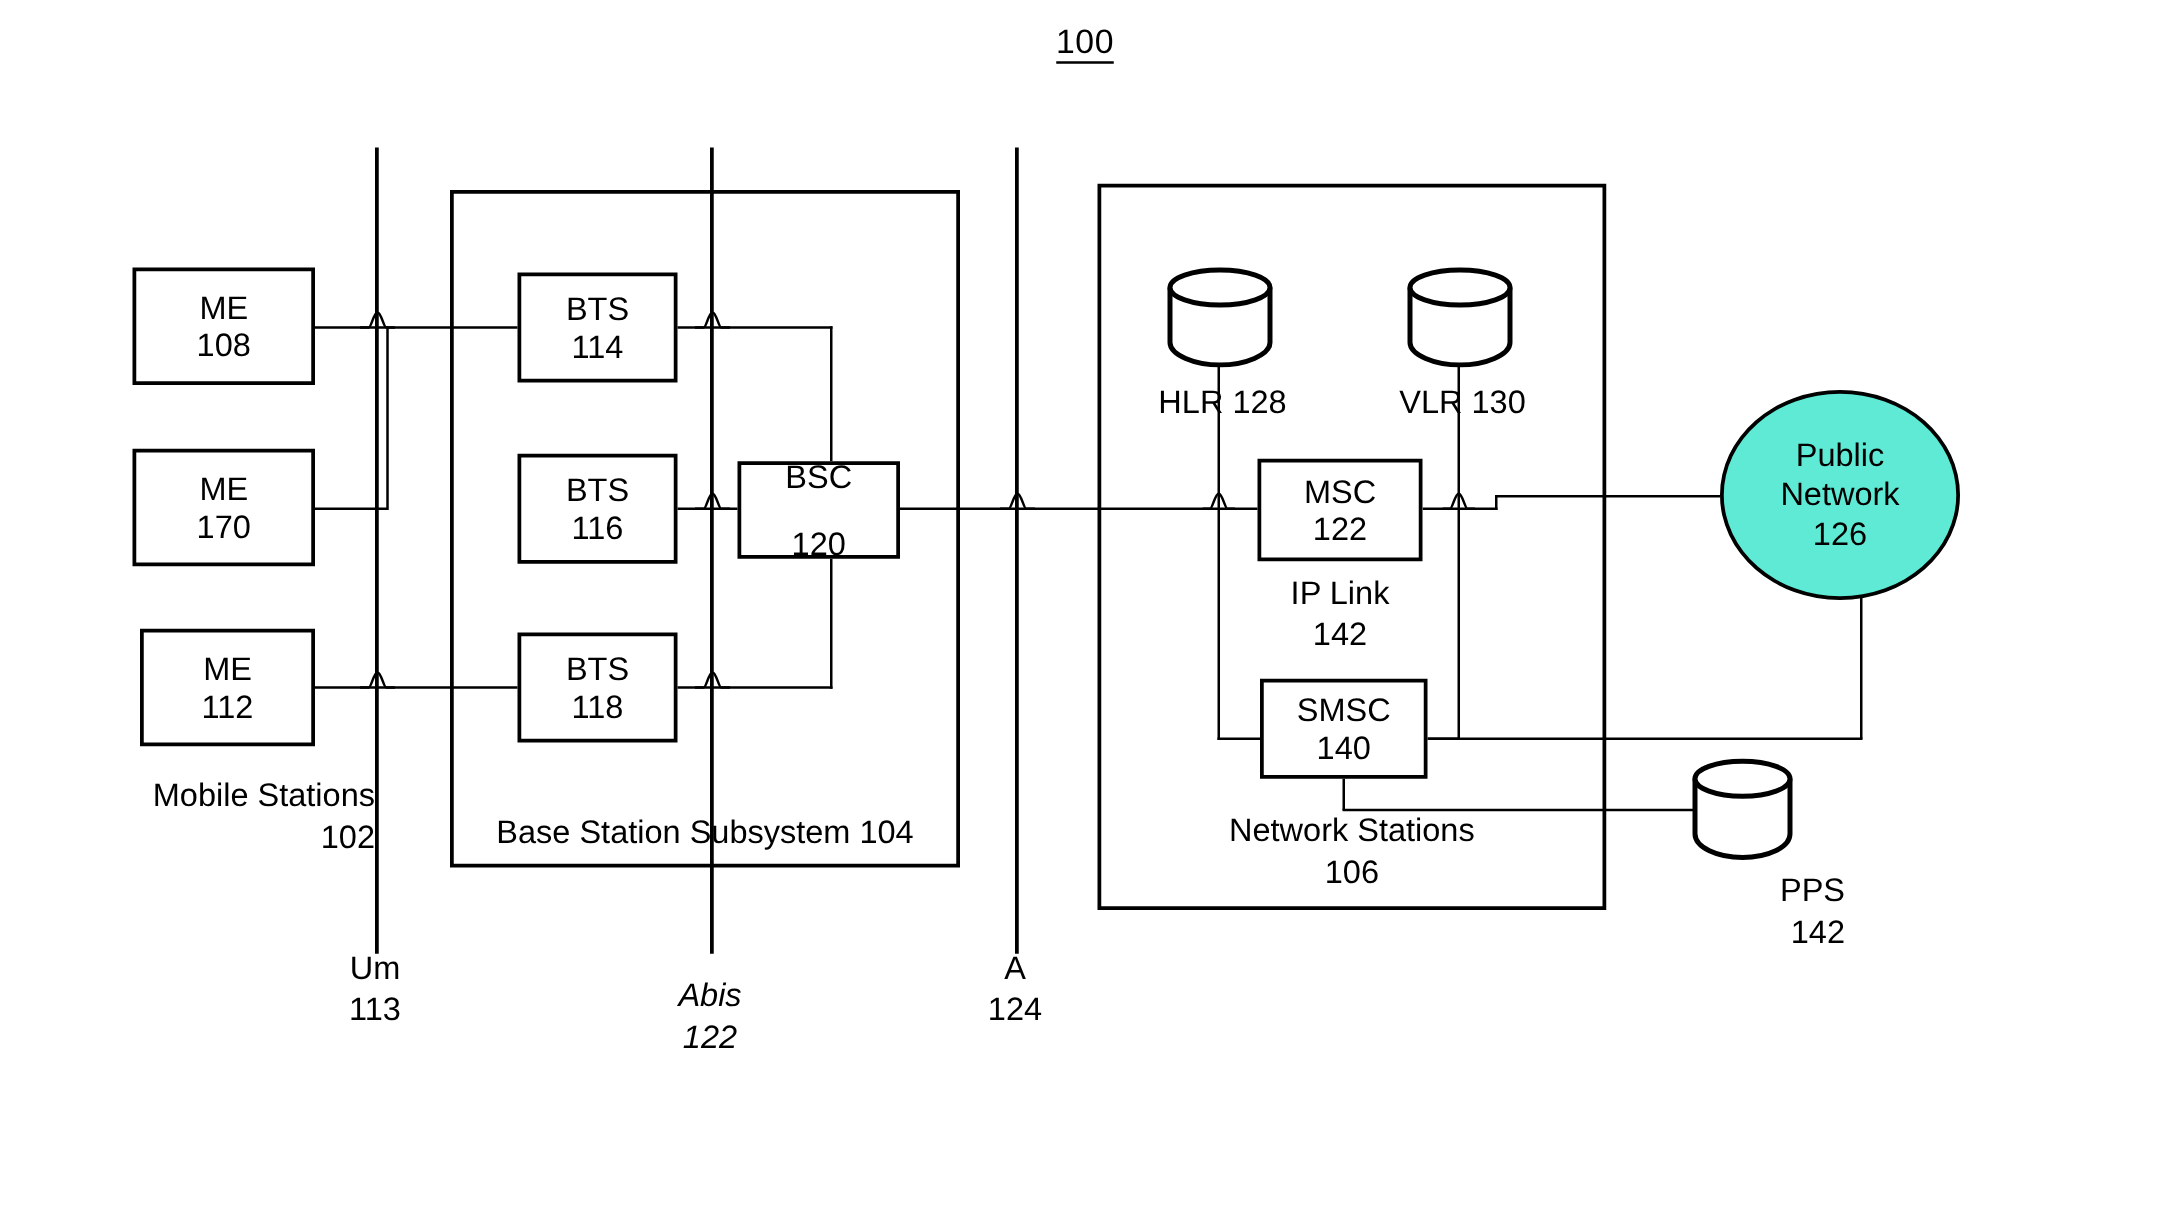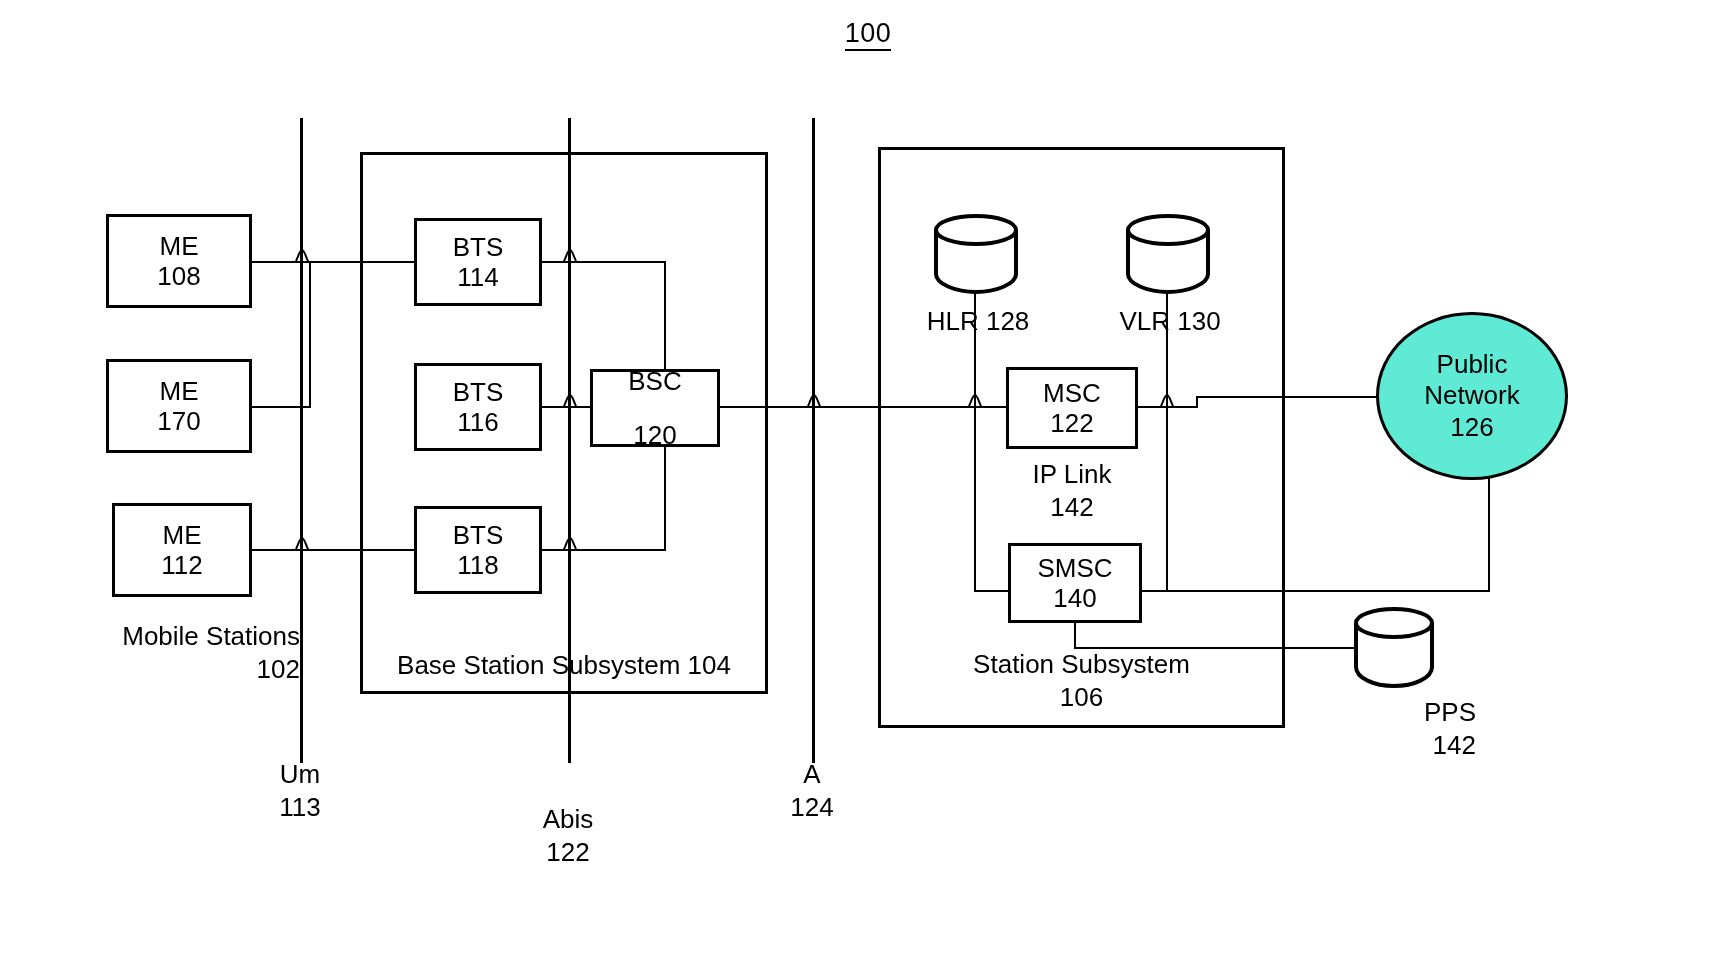--- a/index.html
+++ b/index.html
@@ -238,21 +238,21 @@
     <span class="lbl-line">IP Link</span>
     <span class="lbl-line">142</span>
   </div>
 
   <div class="node-box" style="left:1008px; top:543px; width:134px; height:80px;">
     <span>SMSC</span>
     <span>140</span>
   </div>
 
   <div class="caption two-line" style="left:878px; top:648px; width:407px;">
-    <span class="lbl-line">Station Subsystem</span>
+    <span class="lbl-line">Network Stations</span>
     <span class="lbl-line">106</span>
   </div>
 
   <div class="ellipse-node" style="left:1376px; top:312px; width:192px; height:168px;">
     <span>Public</span>
     <span>Network</span>
     <span>126</span>
   </div>
 
   <svg class="cyl" style="left:1352px; top:605px;" width="84" height="84" viewBox="0 0 84 84">
@@ -261,21 +261,21 @@
   </svg>
   <div class="caption two-line" style="left:1312px; top:696px; width:164px;text-align:right;">
     <span class="lbl-line">PPS</span>
     <span class="lbl-line">142</span>
   </div>
 
   <div class="caption two-line" style="left:210px; top:758px; width:180px;">
     <span class="lbl-line">Um</span>
     <span class="lbl-line">113</span>
   </div>
-  <div class="caption two-line" style="left:478px; top:803px; width:180px;">
+  <div class="caption two-line" style="left:478px; top:780px; width:180px;font-style:italic;">
     <span class="lbl-line">Abis</span>
     <span class="lbl-line">122</span>
   </div>
   <div class="caption two-line" style="left:722px; top:758px; width:180px;">
     <span class="lbl-line">A</span>
     <span class="lbl-line">124</span>
   </div>
 
 </div>
 

